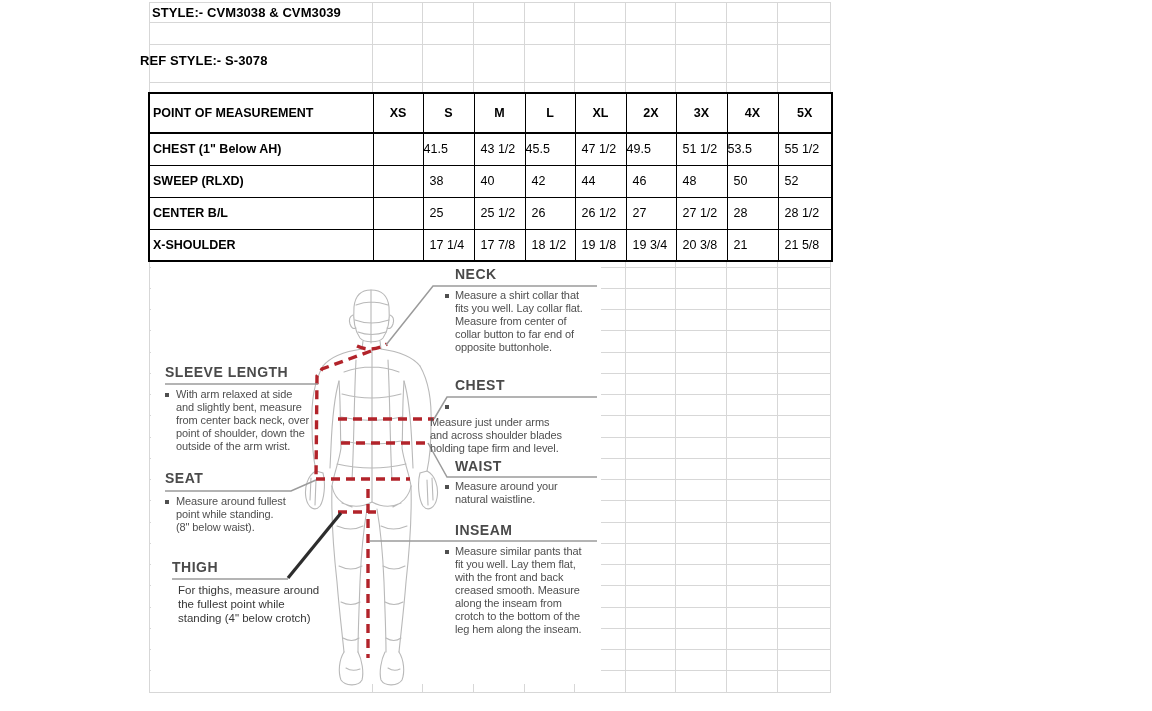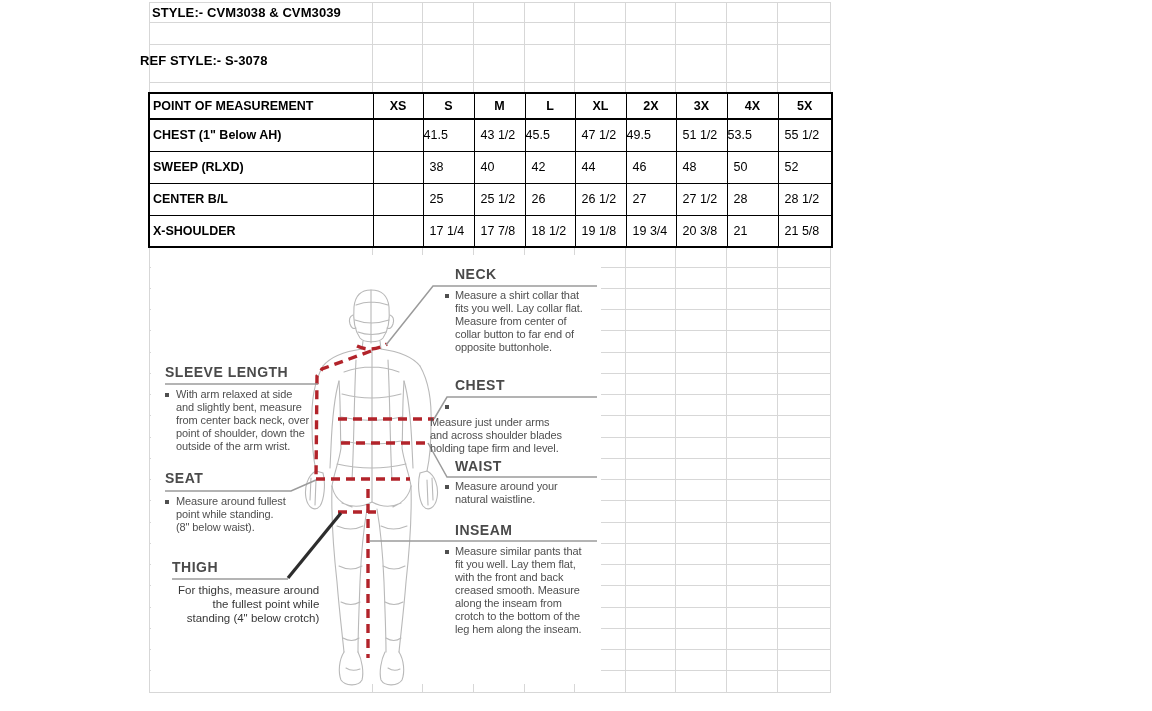--- a/index.html
+++ b/index.html
@@ -6,32 +6,32 @@
   .page{position:relative;width:1152px;height:711px;background:#ffffff;overflow:hidden;
         font-family:"Liberation Sans",sans-serif;}
   svg.layer{position:absolute;left:0;top:0;}
   
   .sheet-text{position:absolute;font-weight:bold;font-size:13px;color:#000;white-space:nowrap;letter-spacing:.1px;}
   
   table.size{position:absolute;left:148px;top:92px;width:683px;border-collapse:collapse;
              table-layout:fixed;background:#fff;border:2.5px solid #000;font-size:12.5px;color:#000;}
   table.size td{border:1.6px solid #000;overflow:hidden;white-space:nowrap;}
   table.size tr.hd td{border-bottom:2.6px solid #000;}
-  table.size tr.hd{height:26px;}
+  table.size tr.hd{height:40px;}
   table.size tr.dr{height:32px;}
   td.h{text-align:center;font-weight:bold;}
   td.lab{font-weight:bold;padding-left:3px;text-align:left;}
   td.v{font-weight:normal;padding-left:6px;text-align:left;}
   td.v.r{text-align:left;padding-right:6px;padding-left:0;}
   
   .diagram-bg{position:absolute;left:151px;top:255px;width:450px;height:429px;background:#fff;}
   .lbl-h{position:absolute;font-size:14px;font-weight:bold;color:#4a4a4a;letter-spacing:.5px;white-space:nowrap;}
   .lbl-t{position:absolute;font-size:11px;line-height:13px;color:#4f4f4f;white-space:pre-line;
          letter-spacing:-0.1px;}
-  .lbl-t.dark{color:#383838;font-size:11.5px;line-height:13.8px;letter-spacing:0;text-align:right;}
+  .lbl-t.dark{color:#383838;font-size:11.5px;line-height:13.8px;letter-spacing:0;}
   .bullet{position:absolute;width:4px;height:4px;background:#4f4f4f;}
 </style>
 </head>
 <body>
 
 <div class="page">
 
   <svg class="layer" width="1152" height="711">
     <g fill="none" stroke-width="1" stroke="#d7d7d7">
       <path d="M149 2.5H831 M149 22.5H831 M149 44.5H831 M149 82.5H831

